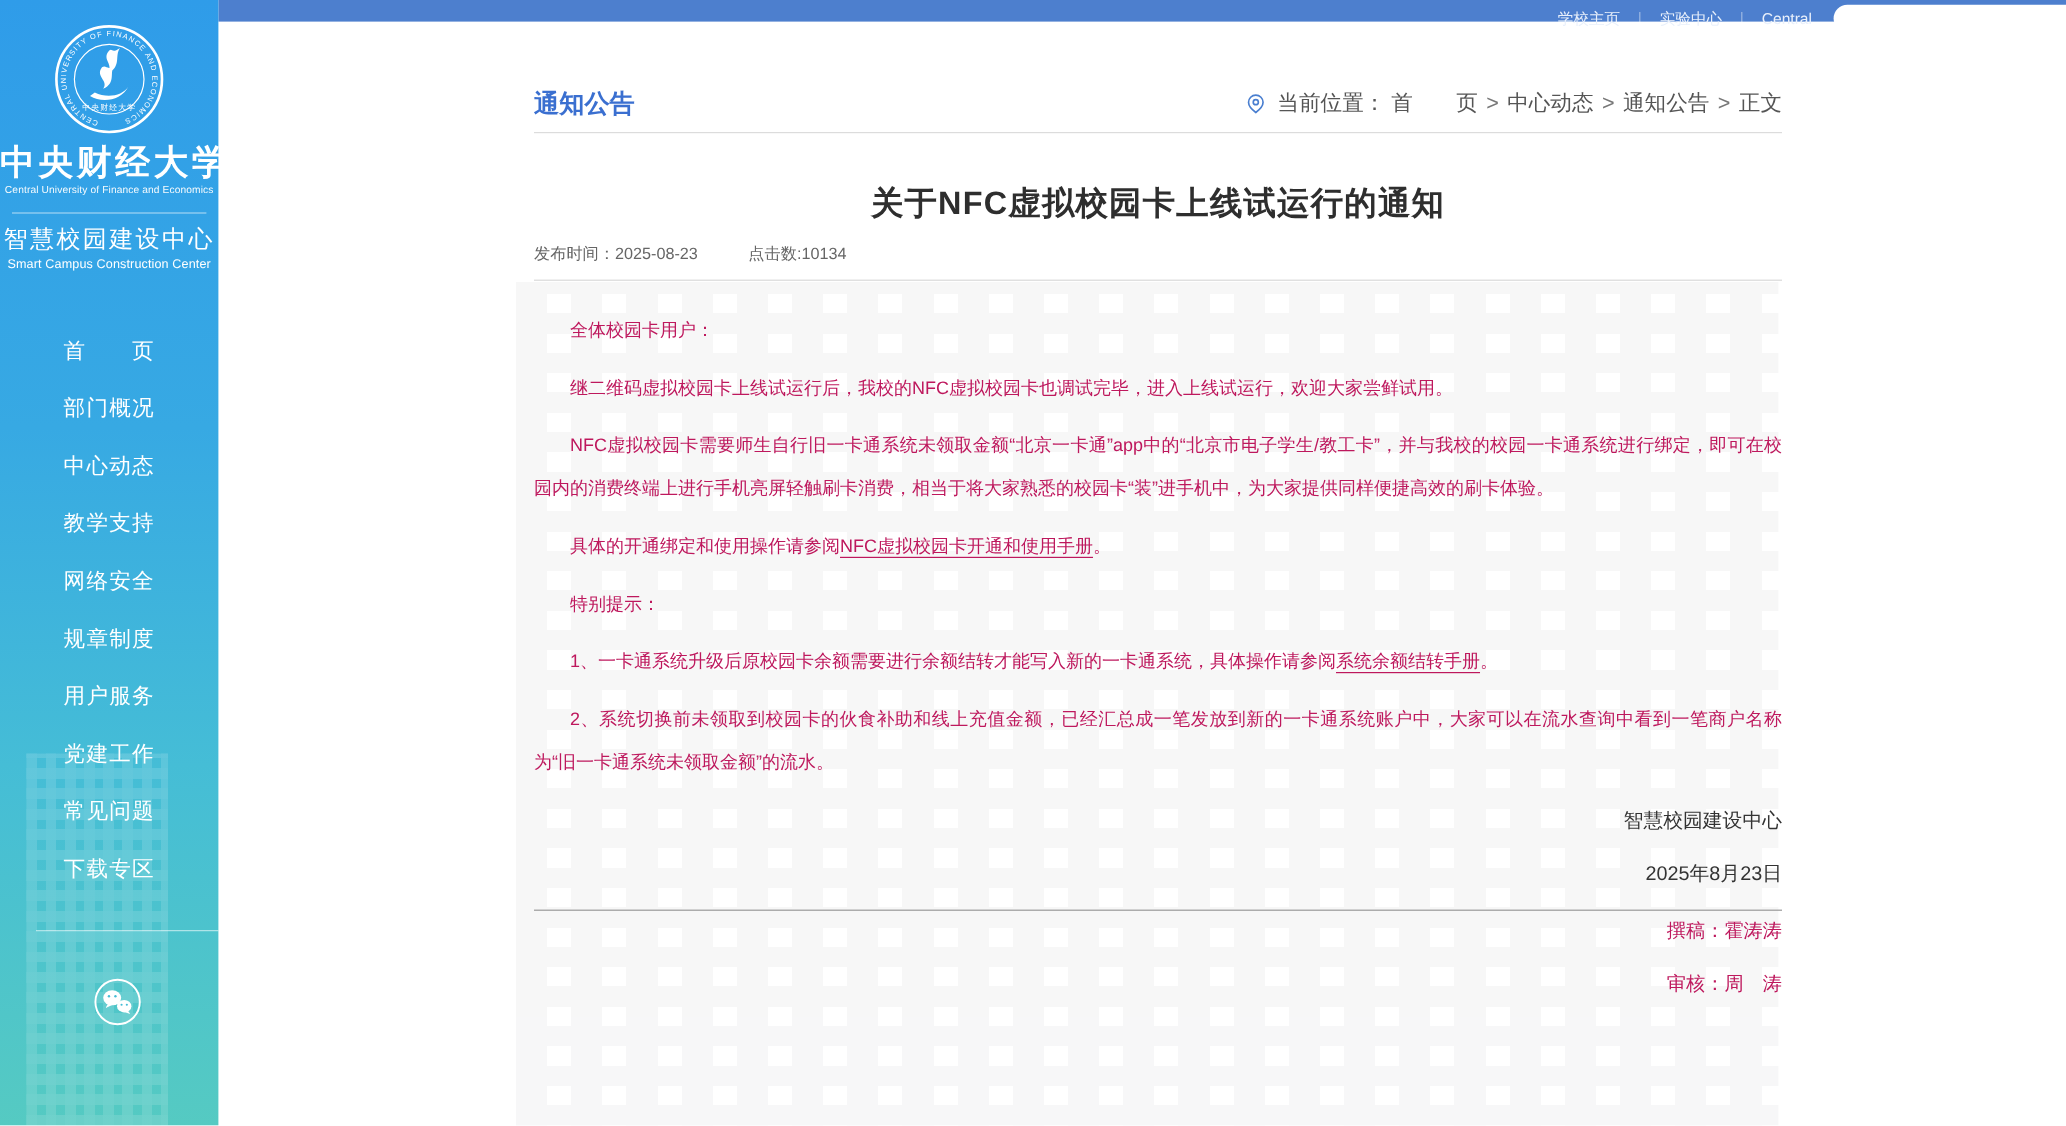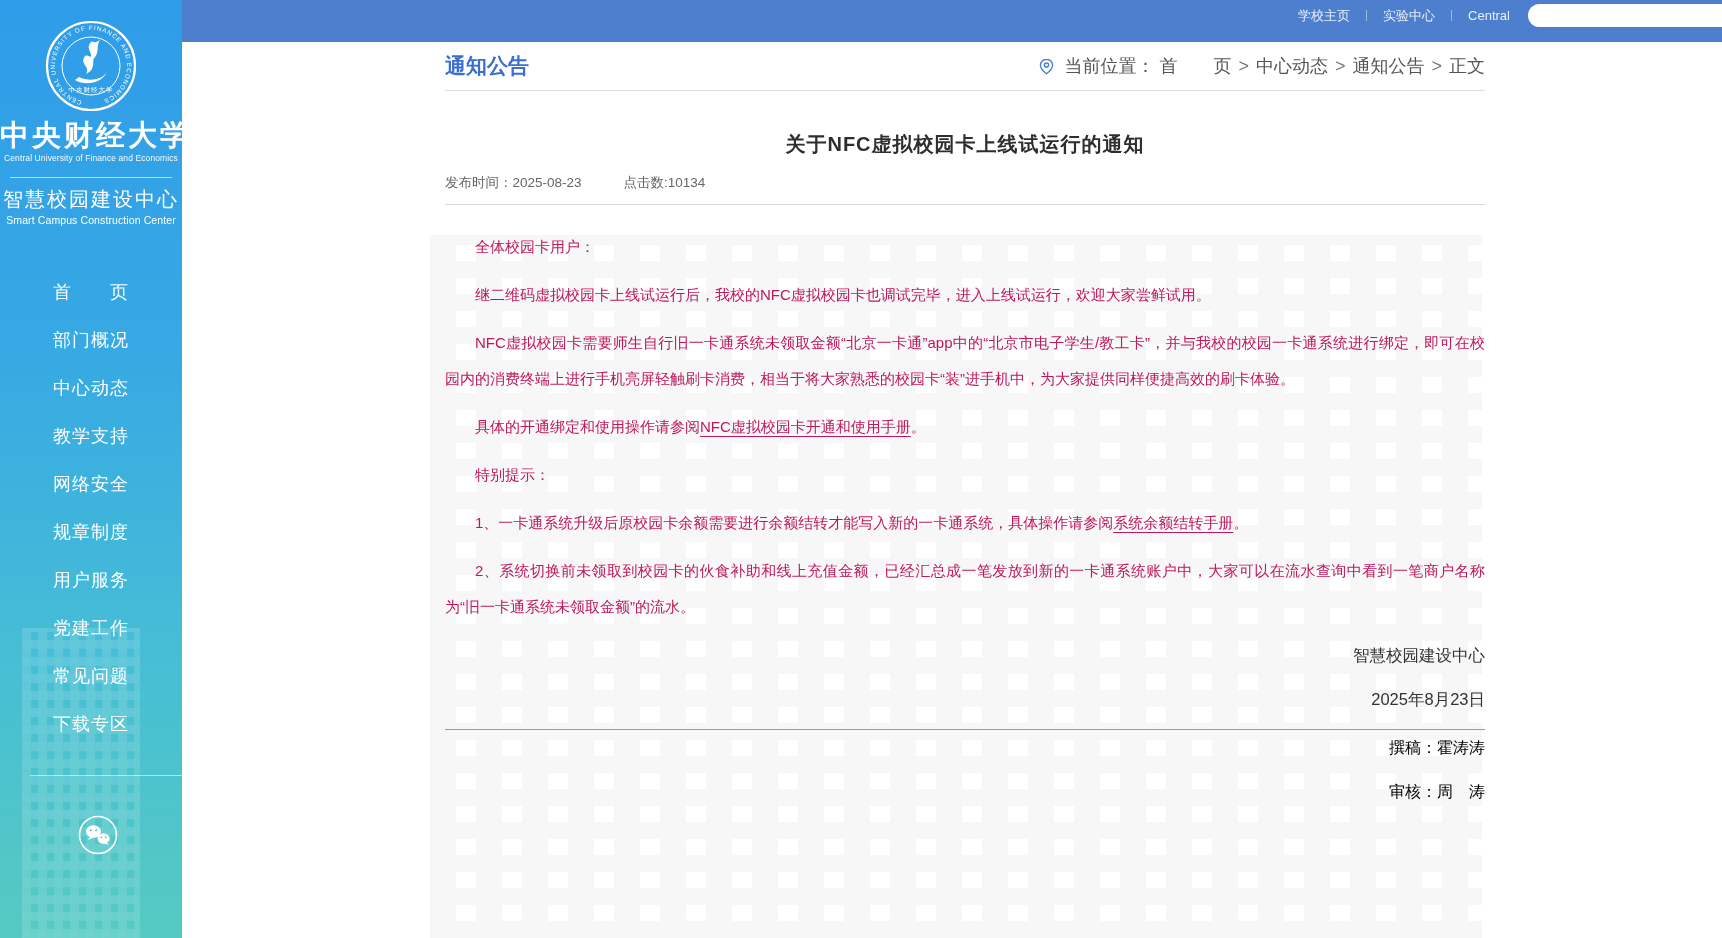--- a/index.html
+++ b/index.html
@@ -6,21 +6,21 @@
   html,body { width:1722px; height:938px; overflow:hidden; }
   body {
     position:relative;
     background:#fff;
     font-family:"Liberation Sans","DejaVu Sans",sans-serif;
     color:#333;
   }
 
   
   .topbar {
-    position:absolute; left:182px; right:0; top:0; height:42px;
+    position:absolute; left:182px; right:0; top:0; height:18px;
     background:#4d7fce; z-index:4;
   }
   .topbar-links {
     position:absolute; right:212px; top:0; height:31px;
     display:flex; align-items:center; gap:16px;
     font-size:13px; color:#e9f0fb;
   }
   .topbar-link { cursor:pointer; white-space:nowrap; }
   .topbar-sep { width:1px; height:11px; background:rgba(255,255,255,.45); }
   .search-pill {
@@ -70,48 +70,48 @@
   .bg-watermark {
     position:absolute; left:430px; top:235px; right:240px; bottom:0; z-index:0; opacity:.045;
     background-image:
       repeating-linear-gradient(90deg,#556 0 26px, transparent 26px 46px),
       repeating-linear-gradient(0deg,#556 0 17px, transparent 17px 33px);
   }
 
   
   .content { position:absolute; left:445px; top:0; width:1040px; z-index:2; }
   .section-row {
-    margin-top:46px; height:40px;
+    margin-top:66px; height:40px;
     display:flex; justify-content:space-between; align-items:center;
   }
   .section-title { font-size:21px; font-weight:bold; color:#3a6fd0; }
   .breadcrumb { display:flex; align-items:center; gap:5px; font-size:18px; color:#555; }
   .breadcrumb .crumb { cursor:pointer; white-space:pre; }
   .breadcrumb .gt { color:#777; padding:0 2px; }
   .pin { width:17px; height:17px; margin-right:4px; }
   .header-divider { margin-top:4px; border-top:1px solid #dcdcdc; }
 
   .article-title {
     margin-top:40px; text-align:center;
-    font-size:20px; font-weight:bold; color:#2e2e2e; letter-spacing:1px;
+    font-size:27px; font-weight:bold; color:#2e2e2e; letter-spacing:1px;
   }
   .article-meta { margin-top:16px; text-align:left; font-size:13.5px; color:#666; }
   .article-meta .hits { margin-left:42px; }
   .meta-divider { margin-top:12px; border-top:1px solid #d9d9d9; }
 
   .article-body { margin-top:24px; font-size:15px; line-height:36px; text-align:justify; color:#be185d; }
   .para { margin:12px 0; text-indent:2em; }
   .bold { font-weight:400; }
   .ul { text-decoration:underline; text-underline-offset:4px; cursor:pointer; }
 
   .sig { text-align:right; line-height:36px; font-size:16.5px; color:#333; }
   .sig-org { margin-top:12px; }
   .sig-date { margin-top:8px; }
   .footer-divider { margin-top:12px; border-top:1px solid #9a9a9a; }
-  .byline { text-align:right; line-height:36px; font-size:16px; color:#000000; }
+  .byline { text-align:right; line-height:36px; font-size:16px; color:#be185d; }
   .byline-review { margin-top:8px; white-space:pre; }
 </style>
 </head>
 <body>
 
 <div class="bg-watermark"></div>
 
 <div class="topbar">
   <div class="topbar-links">
     <span class="topbar-link">学校主页</span>

